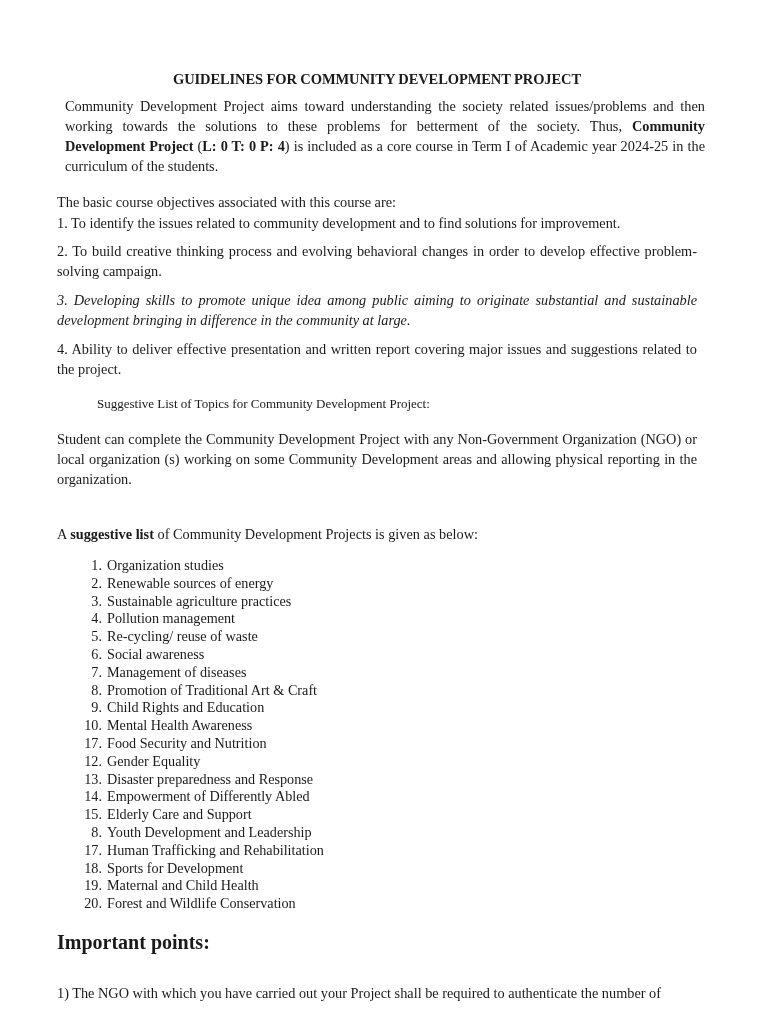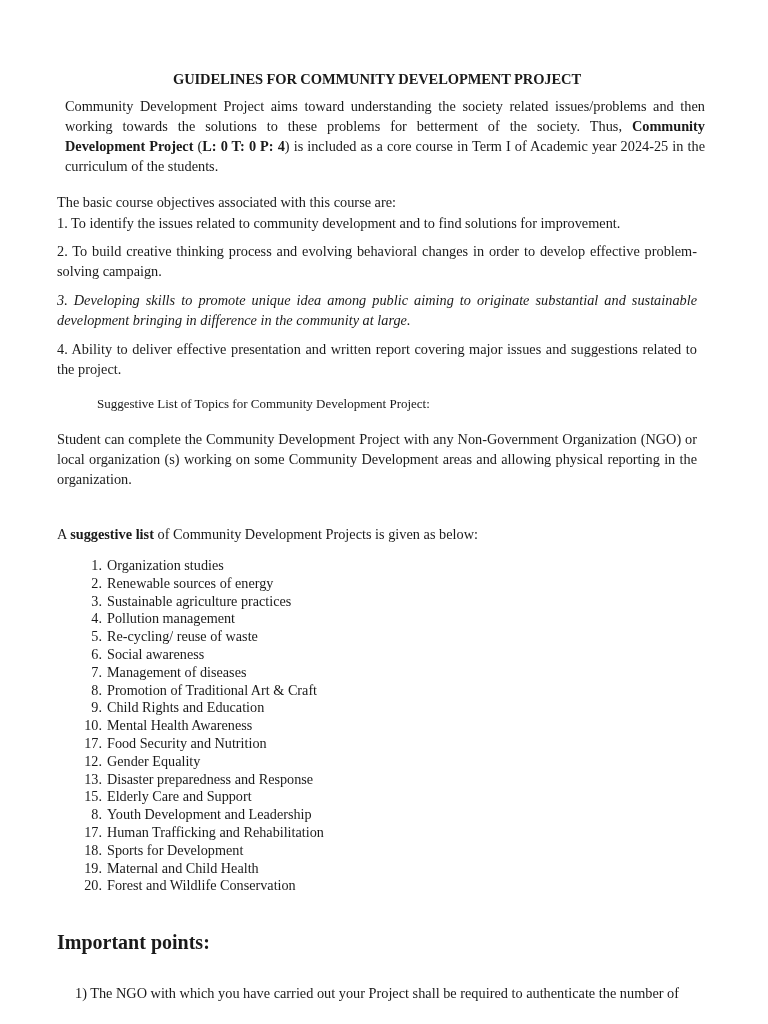--- a/index.html
+++ b/index.html
@@ -18,21 +18,21 @@
   .obj3 { top: 290px; font-style: italic; }
   .obj4 { top: 339px; }
   .sub { position: absolute; top: 396px; left: 0; font-weight: normal; font-size: 13px; margin-left: 40px; }
   .p3 { top: 429px; }
   .p4 { top: 524px; }
   .list { position: absolute; top: 557px; left: 0; margin: 0; padding: 0; list-style: none; }
   .list li { height: 17.8px; font-size: 14.2px; line-height: 17.8px; white-space: nowrap; position: relative; }
   .list .num { display: inline-block; width: 50px; text-align: right; padding-right: 5px; box-sizing: border-box; }
   .list .lbl { display: inline-block; }
   .important { position: absolute; top: 931px; left: 0; font-weight: bold; font-size: 20px; }
-  .p5 { top: 983px; text-align: center; white-space: nowrap; }
+  .p5 { top: 983px; text-align: left; white-space: nowrap; }
 </style>
 </head>
 <body>
 
 <div class="page">
   <div class="title">GUIDELINES FOR COMMUNITY DEVELOPMENT PROJECT</div>
 
   <div class="para p1"><span>Community Development Project aims toward understanding the society related issues/problems and then working towards the solutions to these problems for betterment of the society. Thus, </span><b>Community Development Project</b><span> (</span><b>L: 0 T: 0 P: 4</b><span>) is included as a core course in Term I of Academic year 2024-25 in the curriculum of the students.</span></div>
 
   <div class="para p2">The basic course objectives associated with this course are:</div>
@@ -53,20 +53,21 @@
     <li><span class="num">4.</span><span class="lbl">Pollution management</span></li>
     <li><span class="num">5.</span><span class="lbl">Re-cycling/ reuse of waste</span></li>
     <li><span class="num">6.</span><span class="lbl">Social awareness</span></li>
     <li><span class="num">7.</span><span class="lbl">Management of diseases</span></li>
     <li><span class="num">8.</span><span class="lbl">Promotion of Traditional Art &amp; Craft</span></li>
     <li><span class="num">9.</span><span class="lbl">Child Rights and Education</span></li>
     <li><span class="num">10.</span><span class="lbl">Mental Health Awareness</span></li>
     <li><span class="num">17.</span><span class="lbl">Food Security and Nutrition</span></li>
     <li><span class="num">12.</span><span class="lbl">Gender Equality</span></li>
     <li><span class="num">13.</span><span class="lbl">Disaster preparedness and Response</span></li>
+    <li><span class="num">14.</span><span class="lbl">Empowerment of Differently Abled</span></li>
     <li><span class="num">15.</span><span class="lbl">Elderly Care and Support</span></li>
     <li><span class="num">8.</span><span class="lbl">Youth Development and Leadership</span></li>
     <li><span class="num">17.</span><span class="lbl">Human Trafficking and Rehabilitation</span></li>
     <li><span class="num">18.</span><span class="lbl">Sports for Development</span></li>
     <li><span class="num">19.</span><span class="lbl">Maternal and Child Health</span></li>
     <li><span class="num">20.</span><span class="lbl">Forest and Wildlife Conservation</span></li>
   </ul>
 
   <div class="important">Important points:</div>
   <div class="para p5">1) The NGO with which you have carried out your Project shall be required to authenticate the number of</div>

